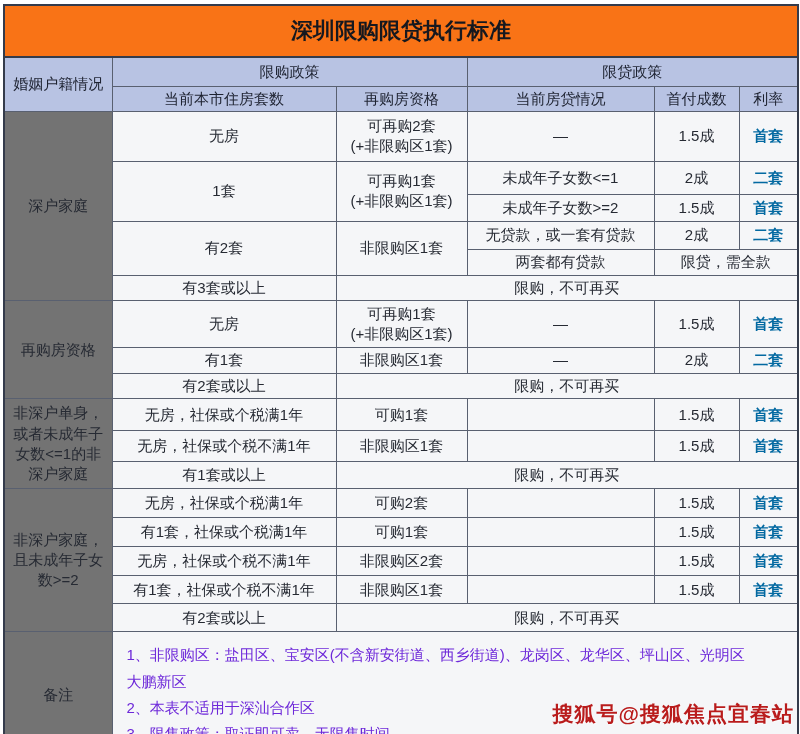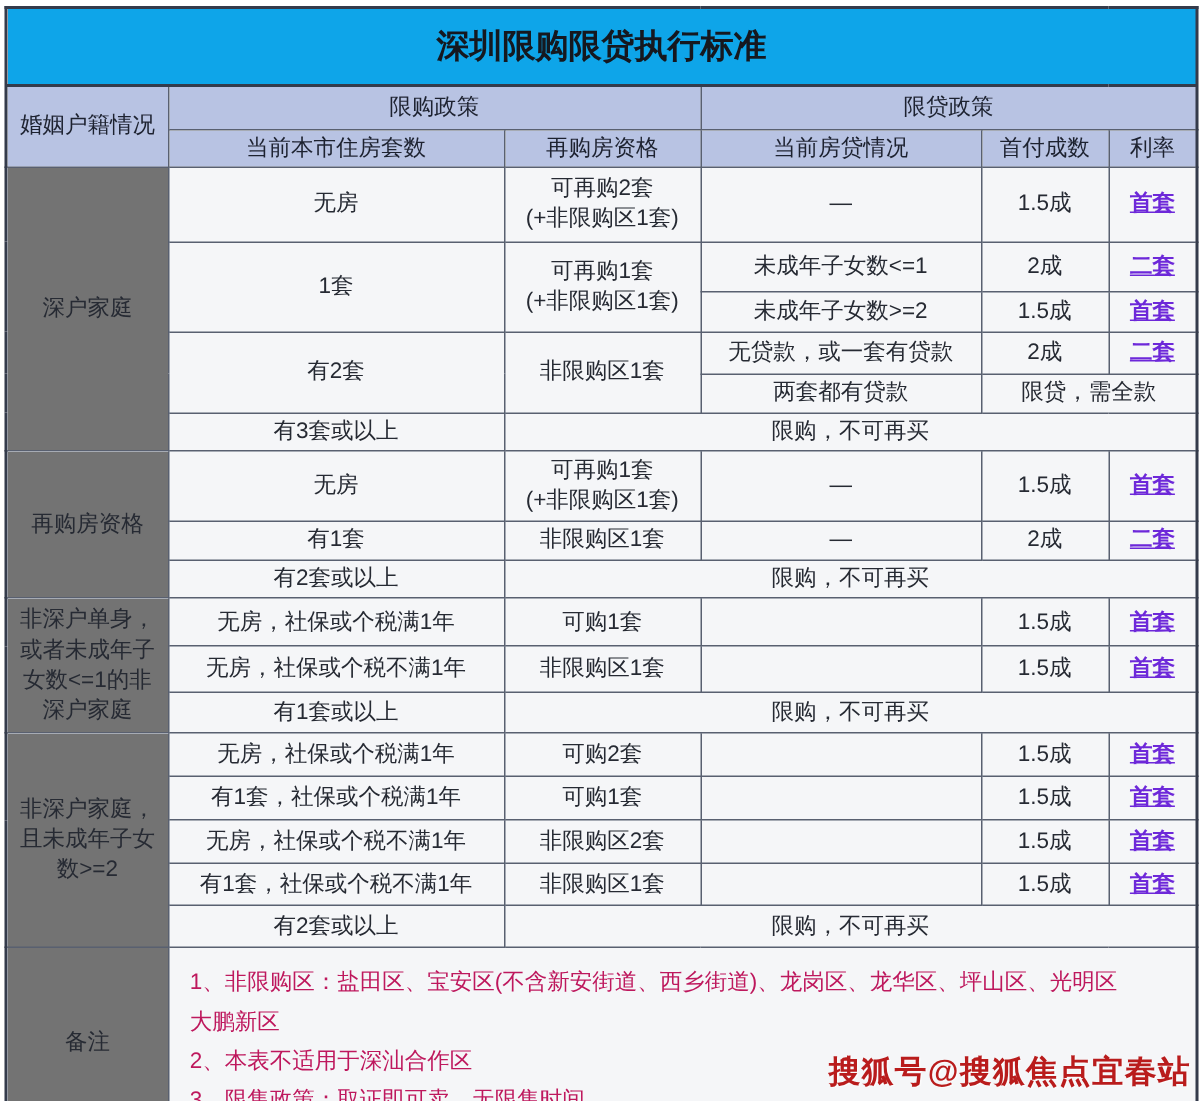--- a/index.html
+++ b/index.html
@@ -22,40 +22,40 @@
     border: 1px solid #596070;
     text-align: center;
     vertical-align: middle;
     font-size: 15px;
     padding: 2px 4px;
     background: #f5f6f8;
     line-height: 1.35;
     overflow: hidden;
   }
   tr.title-row td {
-    background: #0ea5e9;
+    background: #f97316;
     font-size: 22px;
     font-weight: bold;
     color: #15181f;
     border-bottom: 2px solid #343b4b;
   }
   tr.head td {
     background: #b8c3e3;
     color: #1d2230;
     font-size: 15px;
   }
   td.grp { background: #737373; }
   td.pre { white-space: pre-line; }
-  td.rate { font-weight: bold; color: #6d28d9; text-decoration: underline; }
+  td.rate { font-weight: bold; color: #0369a1; }
   td.notes {
     text-align: left;
     padding: 10px 14px;
     vertical-align: middle;
   }
-  td.notes .note-line { font-size: 15px; line-height: 1.75; color: #be185d; }
+  td.notes .note-line { font-size: 15px; line-height: 1.75; color: #6d28d9; }
   .watermark {
     position: absolute;
     right: 6px;
     bottom: 6px;
     font-size: 21px;
     font-weight: bold;
     color: #b91c1c;
     letter-spacing: 1px;
     text-shadow: 1px 1px 0 rgba(255,255,255,0.55);
     white-space: nowrap;

